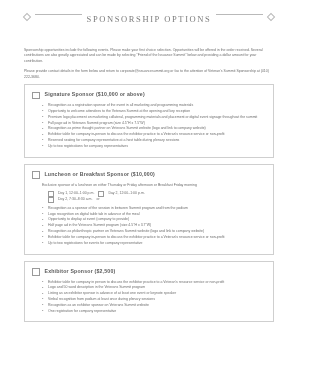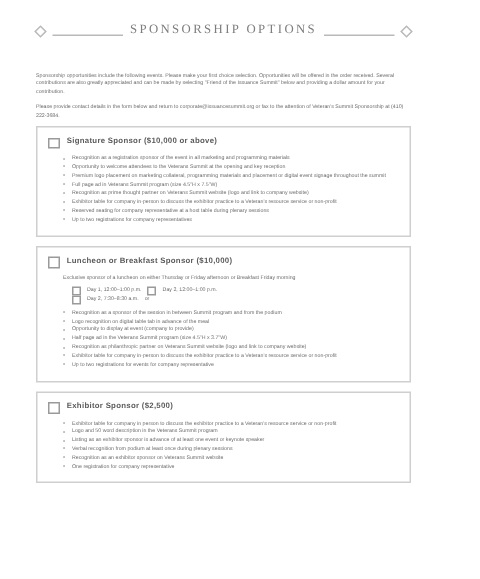--- a/index.html
+++ b/index.html
@@ -19,21 +19,21 @@
     width: 298px;
     height: 386px;
     background: #ffffff;
     box-sizing: border-box;
     padding: 14px 24px 10px 24px;
   }
 
   
   .header {
     display: flex;
-    align-items: flex-end;
+    align-items: flex-start;
     justify-content: center;
     gap: 5px;
     margin-bottom: 24px;
   }
   .header .rule {
     flex: 1 1 auto;
     height: 1px;
     background: #b9b9b9;
   }
   .header .title {

